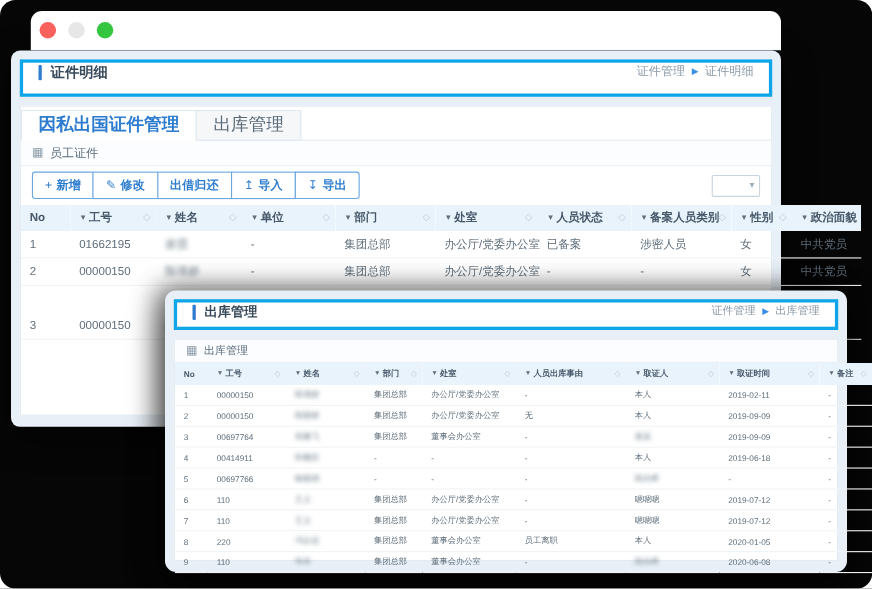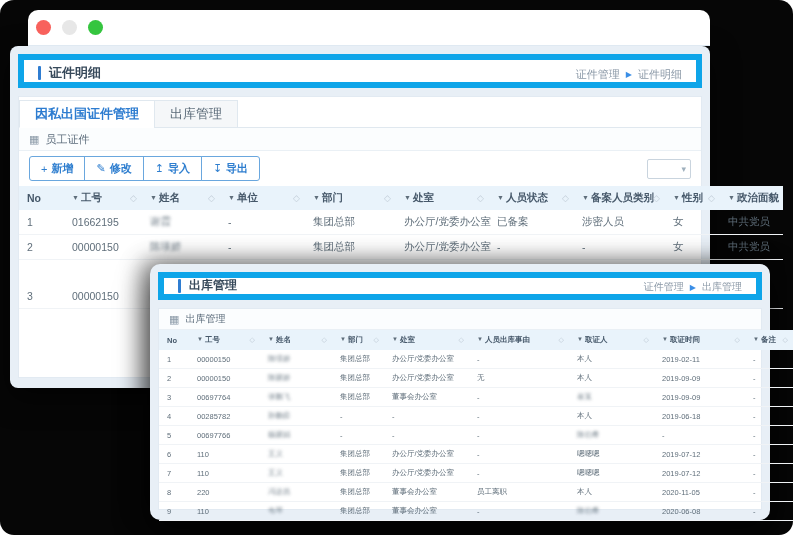--- a/index.html
+++ b/index.html
@@ -6,32 +6,32 @@
   .canvas{position:relative;width:793px;height:535px;background:#060606;border-radius:14px;overflow:hidden;}
 
   
   .titlebar{position:absolute;left:28px;top:10px;width:682px;height:36px;background:#ffffff;
     border-radius:10px 10px 0 0;display:flex;align-items:center;padding-left:8px;gap:11px;
     border-bottom:1px solid #dfe9f2;box-sizing:border-box;z-index:2;}
   .dot{width:15px;height:15px;border-radius:50%;}
   .back-card{position:absolute;left:10px;top:46px;width:700px;height:342px;background:#e8eff6;
     border-radius:8px;padding:8px;box-sizing:border-box;z-index:1;box-shadow:0 10px 28px rgba(0,0,0,.55);}
 
-  .panel-head{background:#fff;border:6px solid #0ea5e9;height:34px;display:flex;align-items:flex-end;
+  .panel-head{background:#fff;border:3px solid #0ea5e9;height:34px;display:flex;align-items:flex-start;
     justify-content:space-between;padding:0 14px;box-sizing:border-box;}
   .ptitle{display:flex;align-items:center;gap:8px;font-size:13px;font-weight:bold;color:#37495a;}
   .pbar{width:3px;height:14px;background:#2f7dd1;border-radius:1px;}
   .crumb{font-size:11px;color:#8b99a7;display:flex;gap:6px;align-items:center;}
   .crumb .arr{color:#3a8ee6;font-size:8px;}
 
   .main-panel{margin-top:8px;background:#fff;border:1px solid #e2eaf2;box-sizing:border-box;}
   .back-main{height:282px;}
 
   .tabbar{display:flex;border-bottom:1px solid #e0e8ef;padding-top:3px;}
-  .tab{height:26px;line-height:26px;padding:0 15px;font-size:13px;border:1px solid #e0e8ef;
+  .tab{height:26px;line-height:26px;padding:0 15px;font-size:16px;border:1px solid #e0e8ef;
     margin-bottom:-1px;background:#f5f7f9;color:#5a6a78;cursor:pointer;white-space:nowrap;}
   .tab.active{background:#fff;color:#2d7cd0;font-weight:bold;border-bottom-color:#fff;}
   .tab + .tab{margin-left:-1px;}
 
   .section{height:22px;display:flex;align-items:center;gap:6px;padding:0 10px;
     border-bottom:1px solid #eaf0f5;font-size:11px;color:#5d6d7c;background:#fbfdfe;}
   .grid-ic{color:#8a99a7;font-size:11px;line-height:1;}
 
   .toolbar{display:flex;align-items:center;padding:6px 10px;height:35px;box-sizing:border-box;}
   .btn{display:inline-flex;align-items:center;gap:4px;height:25px;padding:0 11px;border:1px solid #6aa7de;
@@ -105,20 +105,23 @@
       <div class="toolbar">
         <button class="btn">
           <span class="ic">+</span>
           <span>新增</span>
         </button>
         <button class="btn">
           <span class="ic">✎</span>
           <span>修改</span>
         </button>
         <button class="btn">
+          <span>出借归还</span>
+        </button>
+        <button class="btn">
           <span class="ic">↥</span>
           <span>导入</span>
         </button>
         <button class="btn">
           <span class="ic">↧</span>
           <span>导出</span>
         </button>
         <div class="mini-select">
           <span>▾</span>
         </div>
@@ -246,21 +249,21 @@
               <td><span class="blur">张鹏飞</span></td>
               <td>集团总部</td>
               <td>董事会办公室</td>
               <td>-</td>
               <td><span class="blur">崔某</span></td>
               <td>2019-09-09</td>
               <td>-</td>
             </tr>
             <tr>
               <td>4</td>
-              <td>00285782</td>
+              <td>00414911</td>
               <td><span class="blur">孙鹏弈</span></td>
               <td>-</td>
               <td>-</td>
               <td>-</td>
               <td>本人</td>
               <td>2019-06-18</td>
               <td>-</td>
             </tr>
             <tr>
               <td>5</td>
@@ -296,21 +299,21 @@
               <td>-</td>
             </tr>
             <tr>
               <td>8</td>
               <td>220</td>
               <td><span class="blur">冯达昌</span></td>
               <td>集团总部</td>
               <td>董事会办公室</td>
               <td>员工离职</td>
               <td>本人</td>
-              <td>2020-11-05</td>
+              <td>2020-01-05</td>
               <td>-</td>
             </tr>
             <tr>
               <td>9</td>
               <td>110</td>
               <td><span class="blur">韦琴</span></td>
               <td>集团总部</td>
               <td>董事会办公室</td>
               <td>-</td>
               <td><span class="blur">陈伯希</span></td>

